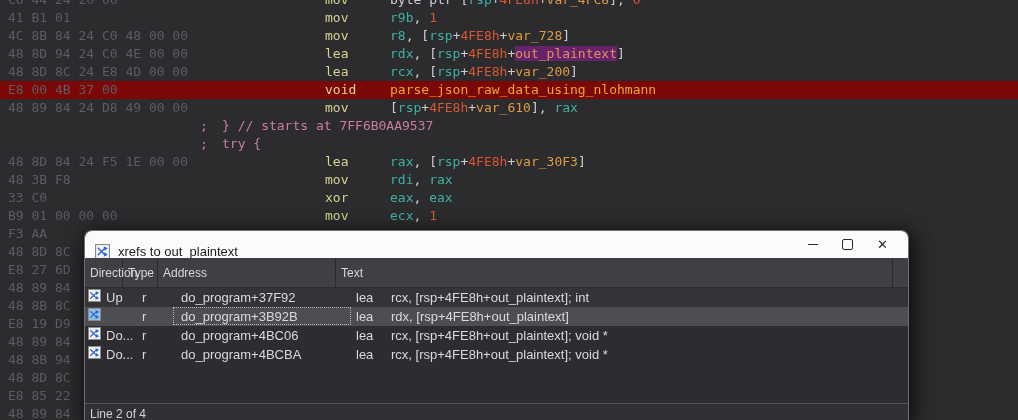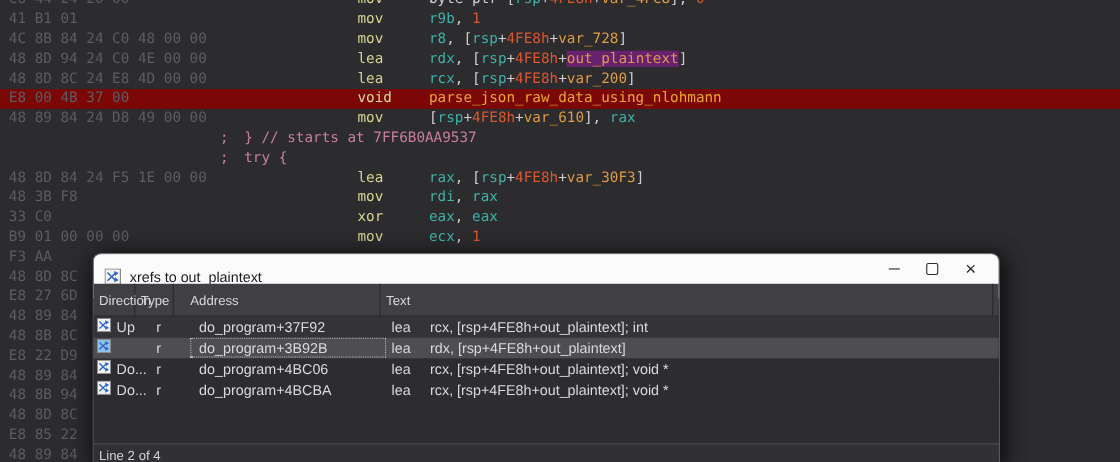--- a/index.html
+++ b/index.html
@@ -69,21 +69,21 @@
     <div class="line" style="top: 135px;"><span class="cmt-sc">;</span><span class="cmt">try {</span></div>
     <div class="line" style="top: 153px;"><span class="hex">48 8D 84 24 F5 1E 00 00</span><span class="mn">lea</span><span class="ops"><span class="tk-r">rax</span><span class="tk-p">, [</span><span class="tk-r">rsp</span><span class="tk-p">+</span><span class="tk-n">4FE8h</span><span class="tk-p">+</span><span class="tk-v">var_30F3</span><span class="tk-p">]</span></span></div>
     <div class="line" style="top: 171px;"><span class="hex">48 3B F8</span><span class="mn">mov</span><span class="ops"><span class="tk-r">rdi</span><span class="tk-p">, </span><span class="tk-r">rax</span></span></div>
     <div class="line" style="top: 189px;"><span class="hex">33 C0</span><span class="mn">xor</span><span class="ops"><span class="tk-r">eax</span><span class="tk-p">, </span><span class="tk-r">eax</span></span></div>
     <div class="line" style="top: 207px;"><span class="hex">B9 01 00 00 00</span><span class="mn">mov</span><span class="ops"><span class="tk-r">ecx</span><span class="tk-p">, </span><span class="tk-n">1</span></span></div>
     <div class="line" style="top: 225px;"><span class="hex">F3 AA</span></div>
     <div class="line" style="top: 243px;"><span class="hex">48 8D 8C</span></div>
     <div class="line" style="top: 261px;"><span class="hex">E8 27 6D</span></div>
     <div class="line" style="top: 279px;"><span class="hex">48 89 84</span></div>
     <div class="line" style="top: 297px;"><span class="hex">48 8B 8C</span></div>
-    <div class="line" style="top: 315px;"><span class="hex">E8 22 D9</span></div>
+    <div class="line" style="top: 315px;"><span class="hex">E8 19 D9</span></div>
     <div class="line" style="top: 333px;"><span class="hex">48 89 84</span></div>
     <div class="line" style="top: 351px;"><span class="hex">48 8B 94</span></div>
     <div class="line" style="top: 369px;"><span class="hex">48 8D 8C</span></div>
     <div class="line" style="top: 387px;"><span class="hex">E8 85 22</span></div>
     <div class="line" style="top: 405px;"><span class="hex">48 89 84</span></div>
   </div>
 
 <div id="dialog">
   <div class="titlebar">
     <span class="title-icon">
@@ -101,21 +101,21 @@
         </span>
       <span class="win-btn">
           <i class="max-glyph"></i>
         </span>
       <span class="win-btn">✕</span>
     </div>
   </div>
   <div class="thead" id="thead">
       <div class="th" style="width: 38px;">Direction</div>
       <div class="th" style="width: 35px;">Type</div>
-      <div class="th" style="width: 178px; margin-left: 10px;">Address</div>
+      <div class="th" style="width: 178px;">Address</div>
       <div class="th" style="width: 557px;">Text</div>
     </div>
   <div class="tbody" id="tbody">
       <div class="trow" style="top: 1px; background: rgb(52, 51, 56);">
         <span class="cell c-icon"><svg width="13" height="13" viewBox="0 0 14 14">
             <rect x="0.5" y="0.5" width="13" height="13" fill="#f2f2f2" stroke="#8a8a8a"></rect>
             <path d="M2.5 10.5 L9 4.2 M2.5 3.5 L9 9.8" stroke="#2e66c9" stroke-width="1.3" fill="none"></path>
             <polygon points="8,2.2 12,4 9,6.4" fill="#2e66c9"></polygon>
             <polygon points="8,11.8 12,10 9,7.6" fill="#2e66c9"></polygon>
           </svg></span>

